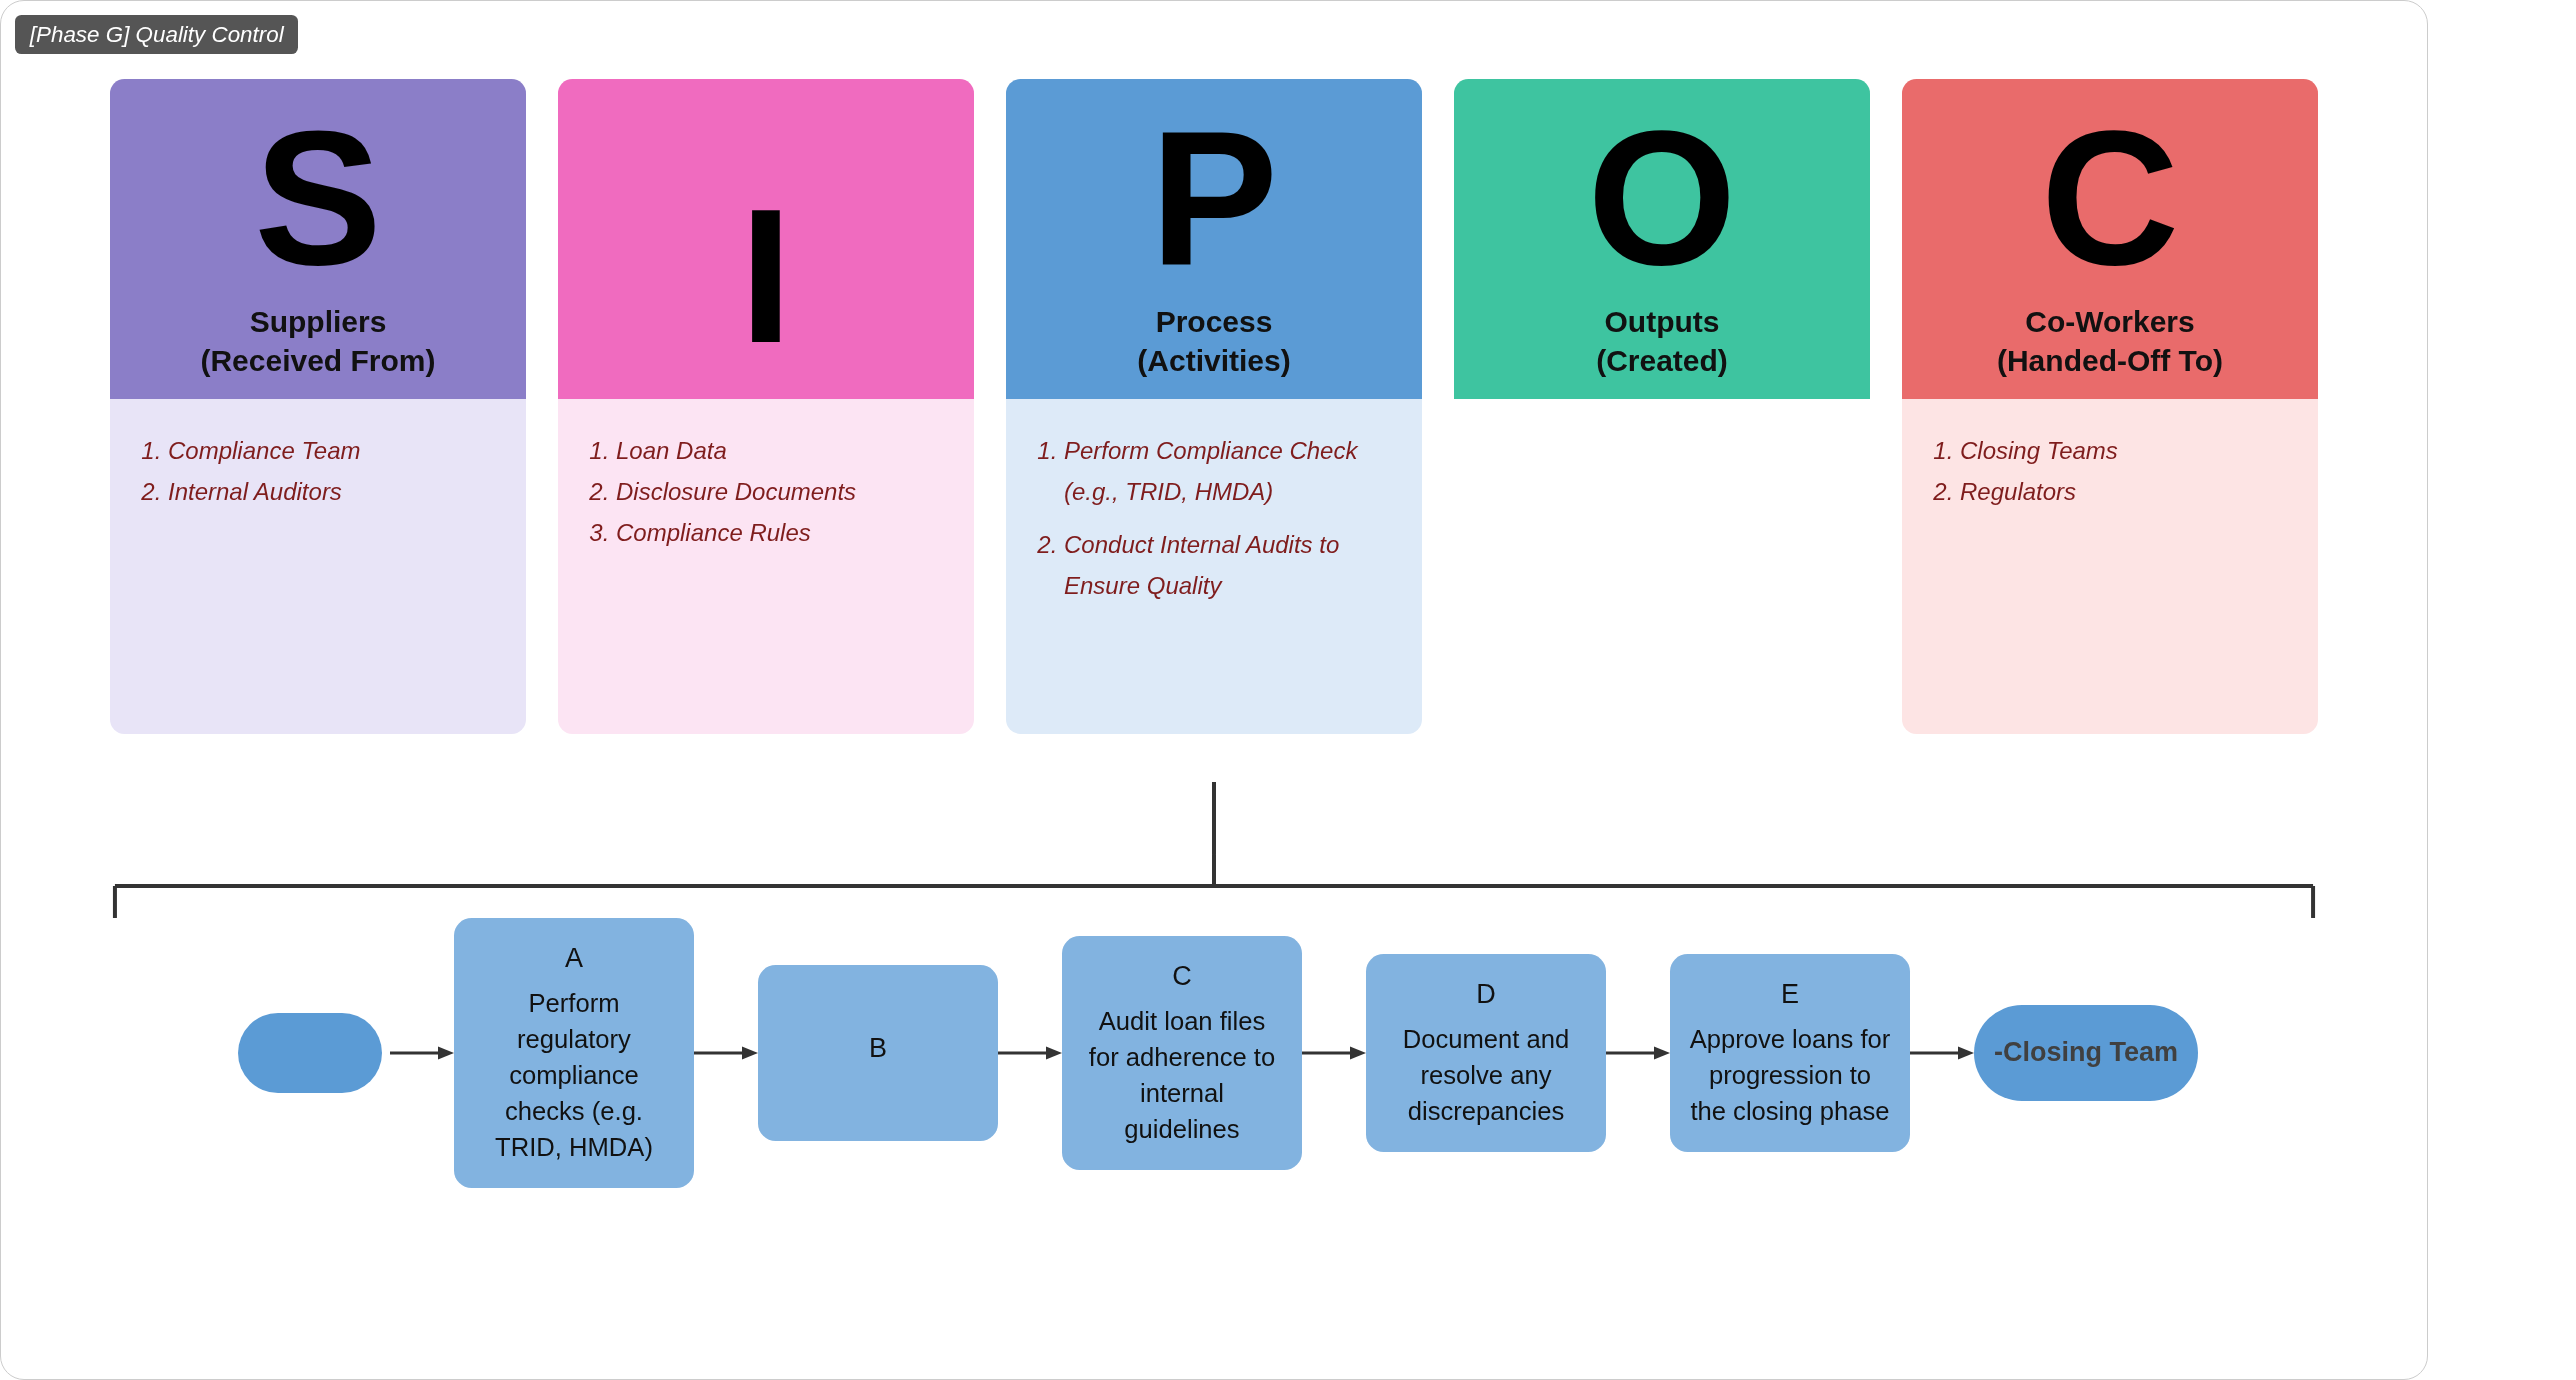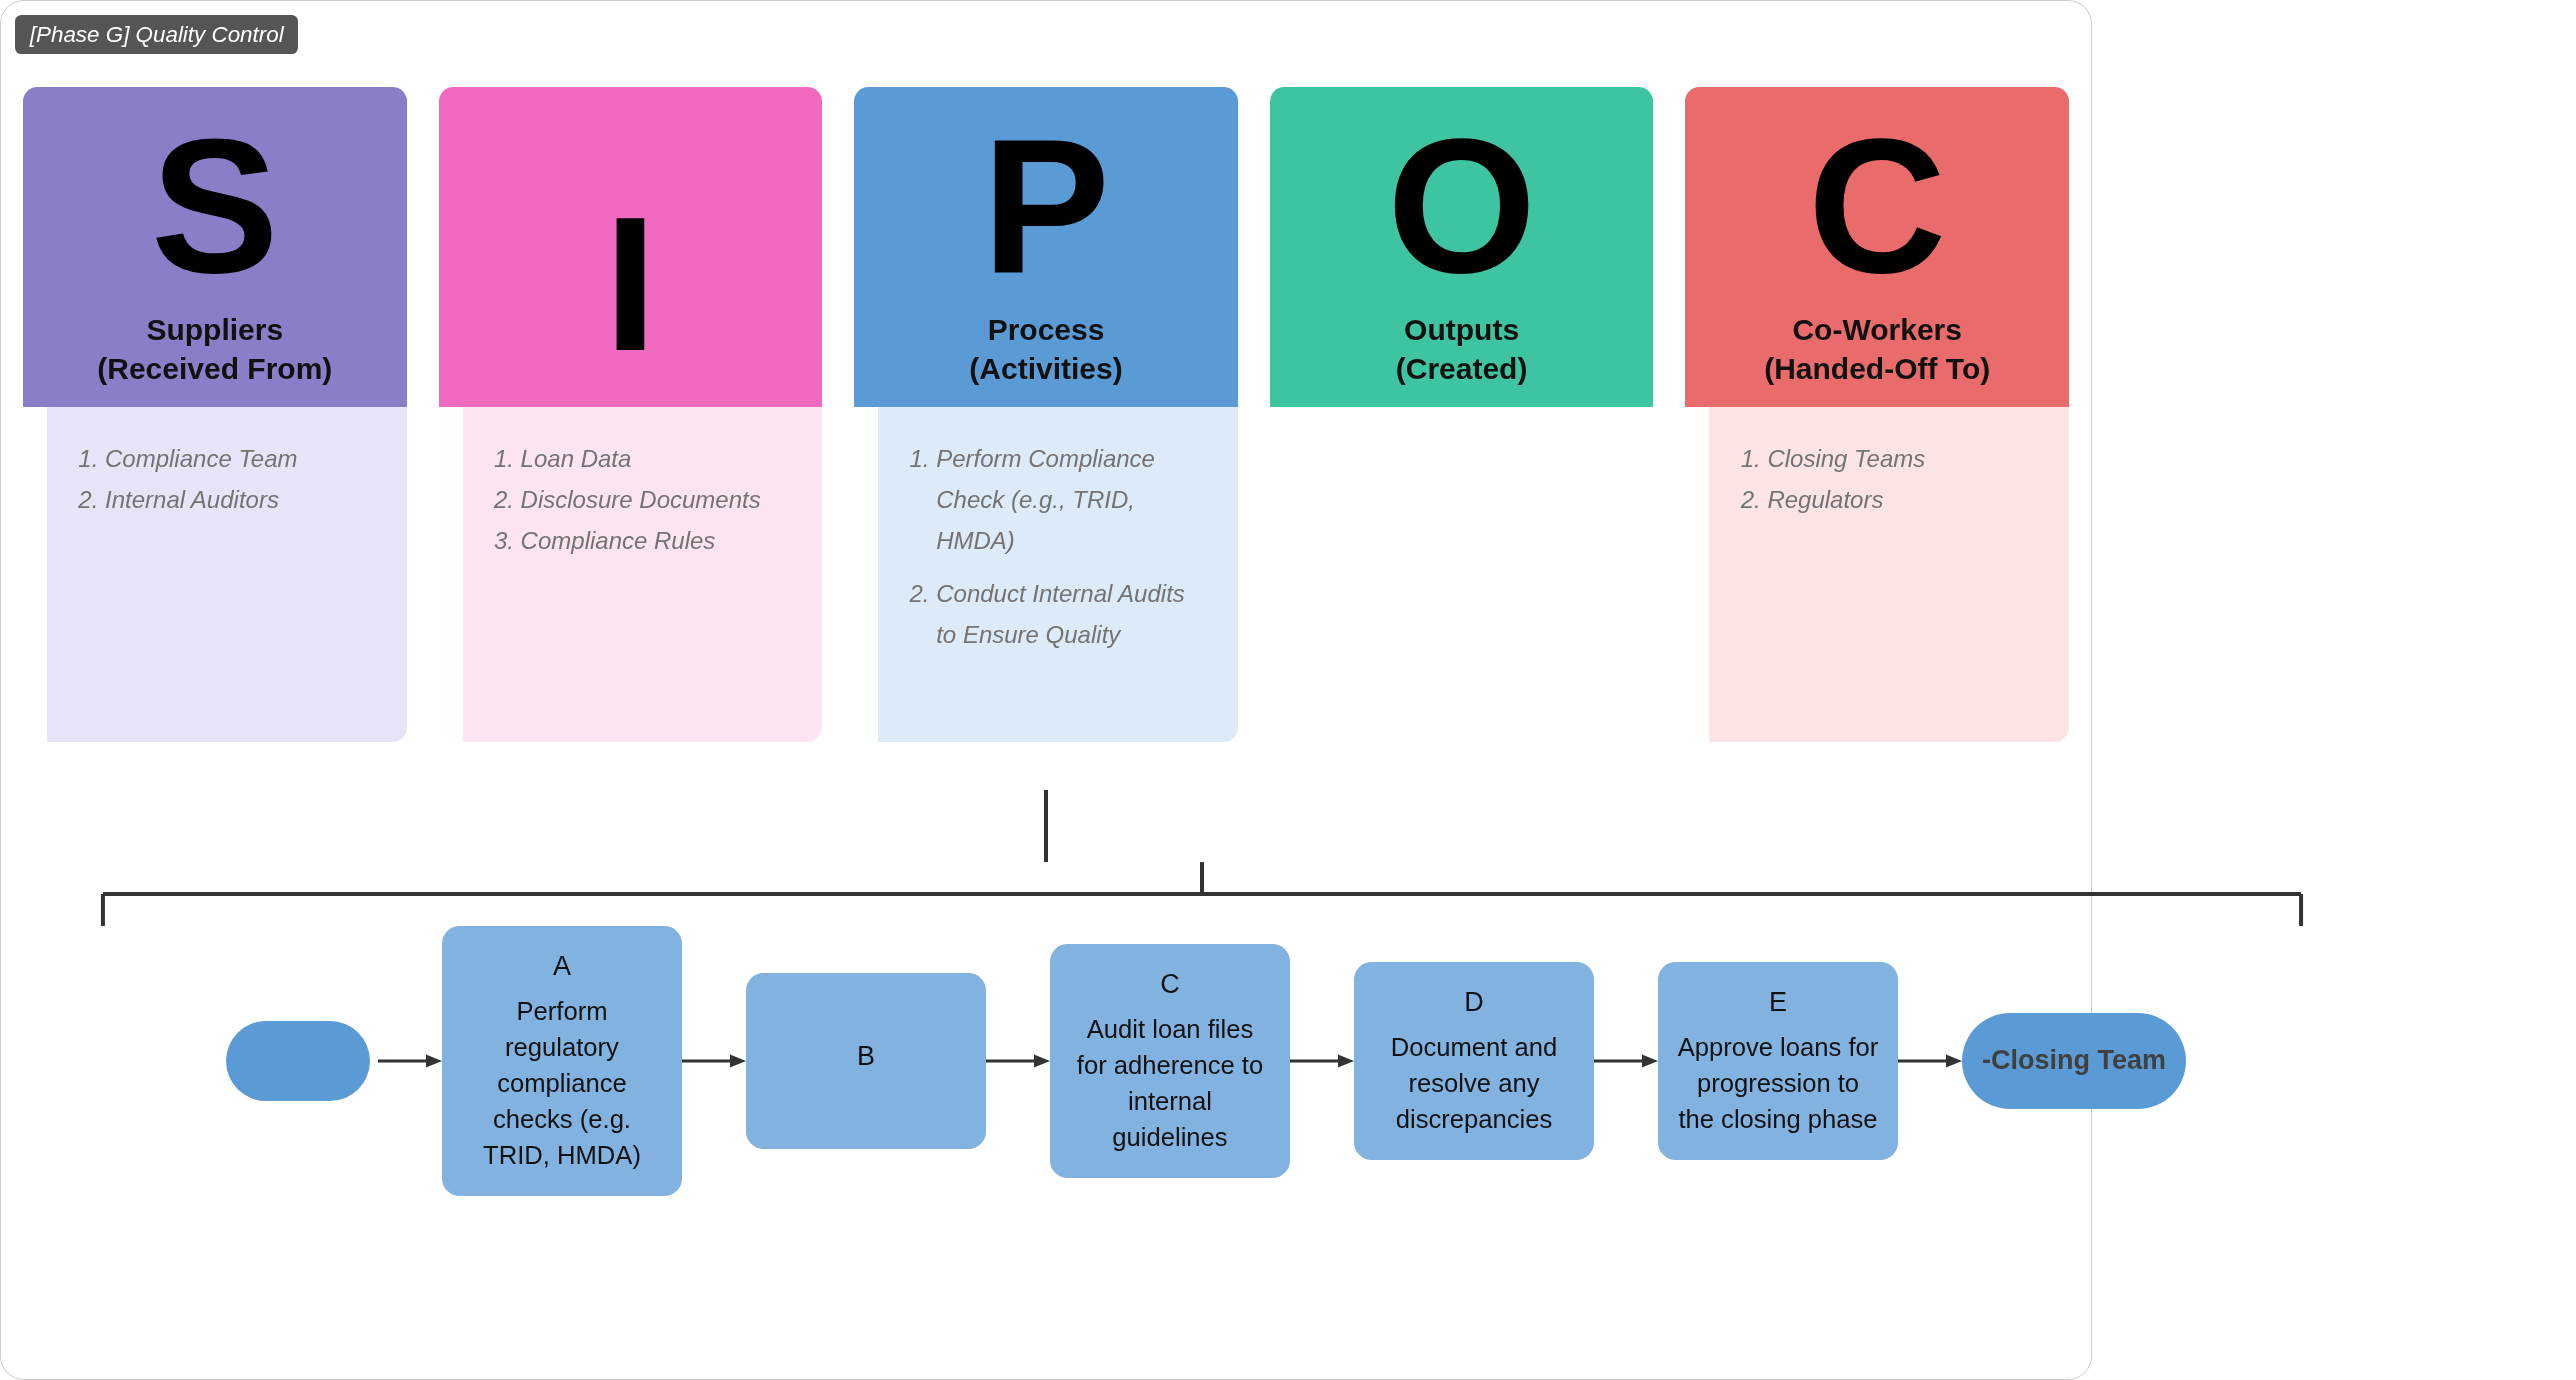--- a/index.html
+++ b/index.html
@@ -4,27 +4,27 @@
   <style>
     * { box-sizing: border-box; margin: 0; padding: 0; }
     body {
       font-family: 'Segoe UI', Arial, sans-serif;
       background: #fff;
       width: 2576px;
       height: 1380px;
       overflow: hidden;
     }
     .main-container {
-      width: 2092px;
+      width: 2428px;
       height: 1380px;
       background: #fff;
       border: 1.6px solid #ccc;
       border-radius: 24px;
       position: relative;
-      padding: 22px;
+      padding: 14px;
     }
     .phase-label {
       position: absolute;
       top: 14.4px;
       left: 14.4px;
       background: #555;
       color: #fff;
       font-size: 22.4px;
       padding: 6.4px 14.4px;
       border-radius: 6.4px;
@@ -67,23 +67,22 @@
       font-weight: 600;
       text-align: center;
       color: #111;
       line-height: 1.3;
     }
     .sipoc-body {
       flex: 1;
       padding: 32px 29px;
       font-size: 24px;
       font-style: italic;
-      color: #737373;
+      color: #7f1d1d;
       line-height: 1.7;
-      margin-left: 24px;
     }
     .sipoc-body ol {
       list-style: decimal;
       padding-left: 29px;
     }
     
     .col-s .sipoc-header { background: #8b7ec8; }
     .col-s .sipoc-body { background: #e8e4f7; }
     .col-i .sipoc-header { background: #f06bbf; }
     .col-i .sipoc-body { background: #fce4f3; }

